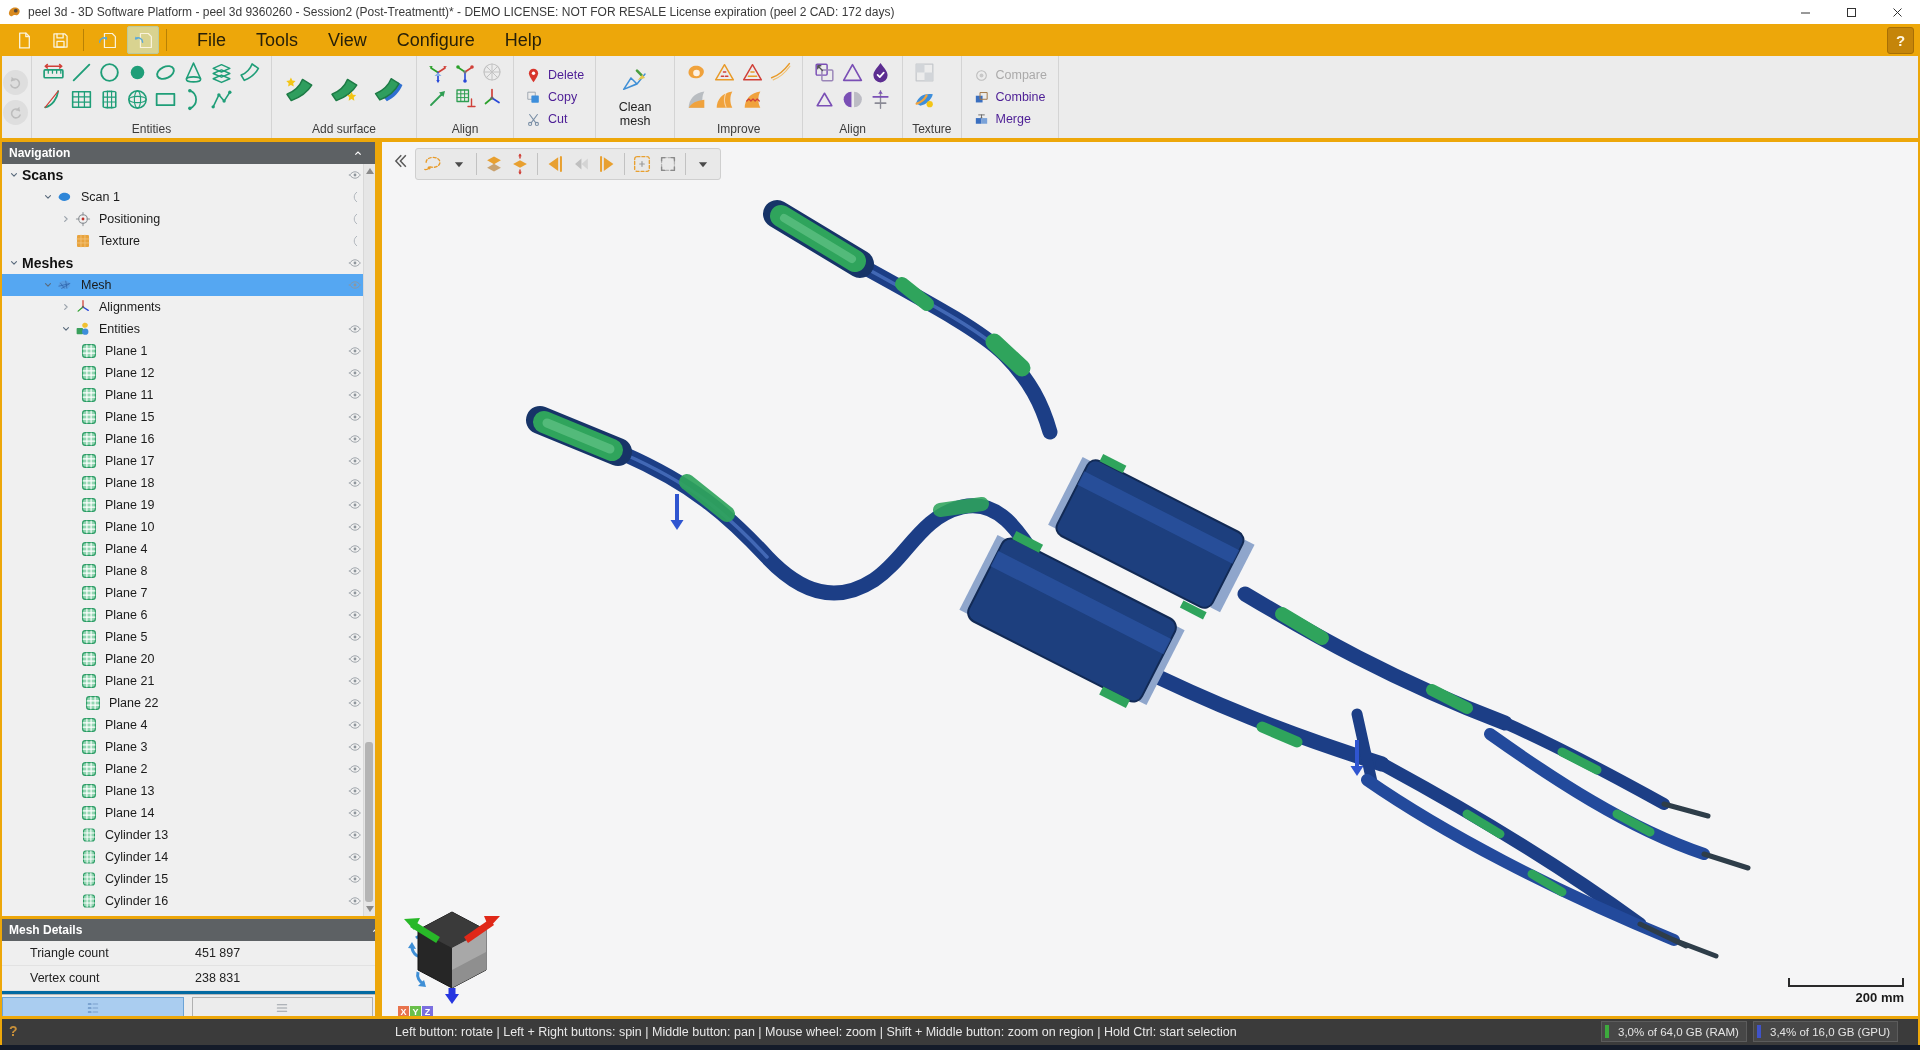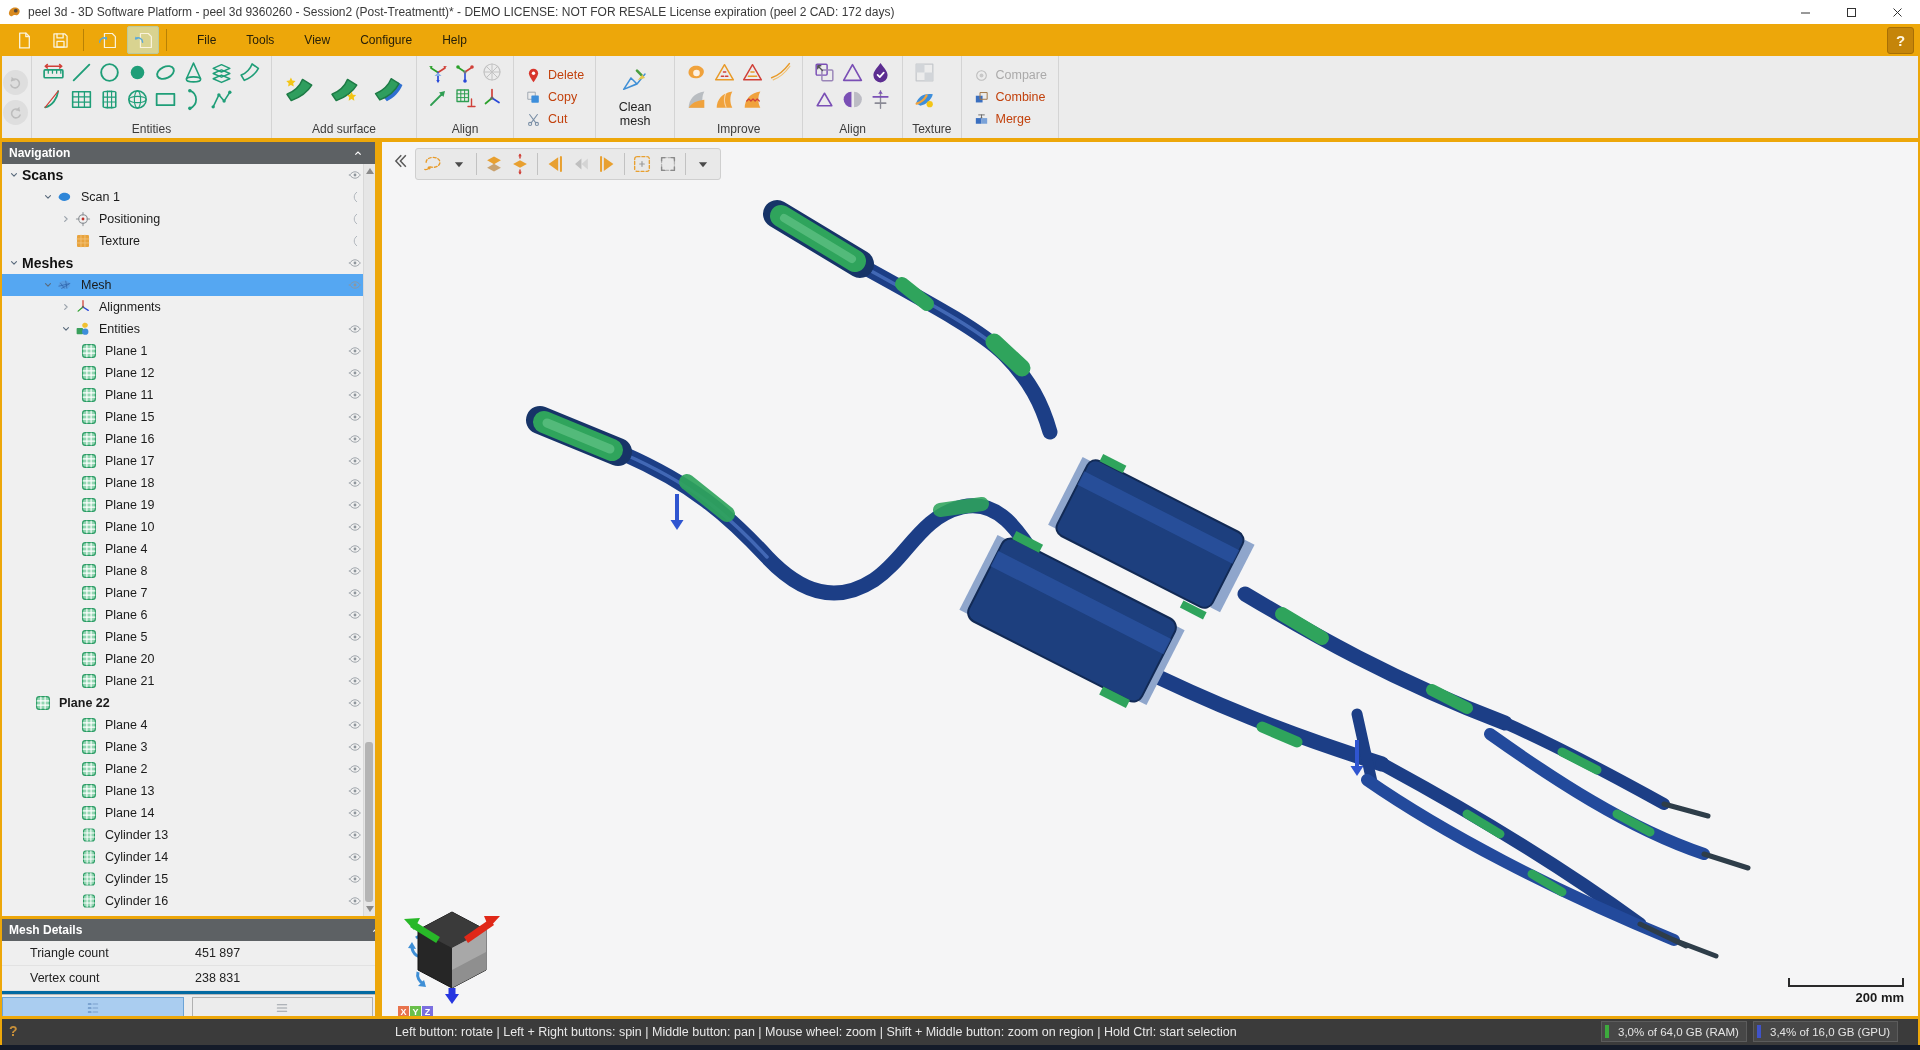--- a/index.html
+++ b/index.html
@@ -13,38 +13,38 @@
   #wctrls{margin-left:auto;display:flex;height:24px;}
   .wbtn{width:46px;height:24px;display:flex;align-items:center;justify-content:center;}
   .wbtn svg{width:11px;height:11px;}
   
   #menubar{position:absolute;top:24px;left:0;right:0;height:32px;background:#eda70a;display:flex;align-items:center;z-index:39;}
   .qabtn{width:30px;height:26px;margin:0 2px;display:flex;align-items:center;justify-content:center;border:1px solid transparent;border-radius:2px;}
   .qabtn svg{width:21px;height:21px;}
   .qabtn.qa-active{background:rgba(210,225,190,.75);border-color:#b9c9a0;}
   .osep{width:1px;height:22px;background:rgba(120,85,0,.45);margin:0 5px;}
   #menus{display:flex;align-items:center;margin-left:10px;}
-  .mitem{padding:0 15px;font-size:12px;color:#27200a;height:32px;display:flex;align-items:center;}
+  .mitem{padding:0 15px;font-size:18px;color:#27200a;height:32px;display:flex;align-items:center;}
   #helpbadge{margin-left:auto;margin-right:6px;width:25px;height:25px;background:#c5850a;border-radius:3px;
              color:#fff7e2;font-weight:bold;font-size:15px;display:flex;align-items:center;justify-content:center;border:1px solid #a76f05;}
   
   #toolbar{position:absolute;top:56px;left:0;right:0;height:82px;background:#ececec;display:flex;align-items:stretch;z-index:38;}
   .urcol{display:flex;flex-direction:column;justify-content:center;gap:5px;padding:0 3px;border-right:1px solid #d4d4d4;}
   .urbtn{width:25px;height:25px;border-radius:50%;background:#dedede;display:flex;align-items:center;justify-content:center;}
   .urbtn svg{width:17px;height:17px;}
   .tg{display:flex;flex-direction:column;justify-content:space-between;padding:4px 9px 2px;border-right:1px solid #d4d4d4;}
   .tg .rows{display:flex;flex-direction:column;gap:2px;}
   .irow{display:flex;gap:3px;align-items:center;}
   .ib{display:flex;align-items:center;justify-content:center;}
   .ib svg{width:100%;height:100%;}
   .ib.s25{width:25px;height:25px;} .ib.s34{width:36px;height:34px;}
   .ib.s24{width:24px;height:24px;} .ib.s16{width:17px;height:17px;} .ib.s32{width:34px;height:32px;}
   .tlabel{font-size:12px;color:#3c3c3c;text-align:center;padding-top:2px;}
   .stack{display:flex;flex-direction:column;justify-content:center;gap:3px;padding:0 11px;border-right:1px solid #d4d4d4;}
-  .sbtn{display:flex;align-items:center;gap:6px;font-size:12.5px;color:#c2410c;height:19px;}
+  .sbtn{display:flex;align-items:center;gap:6px;font-size:12.5px;color:#4c1d95;height:19px;}
   .sbtn.disabled{color:#abaaaa;}
   .bigbtn{display:flex;flex-direction:column;align-items:center;justify-content:center;gap:2px;padding:0 10px;border-right:1px solid #d4d4d4;
           font-size:12.5px;color:#222;text-align:center;line-height:1.15;width:58px;}
   #orangeline{position:absolute;top:138px;left:0;right:0;height:4px;background:#eda70a;z-index:37;}
   
   #content{position:absolute;top:142px;left:0;right:0;height:877px;}
   #content::after{content:"";position:absolute;left:0;right:0;bottom:0;height:3px;background:#eda70a;z-index:30;}
   #leftedge{position:absolute;left:0;top:24px;height:1021px;width:2px;background:#eda70a;z-index:41;}
   #rightedge{position:absolute;right:0;top:24px;height:1021px;width:2px;background:#eda70a;z-index:41;}
   
@@ -952,21 +952,21 @@
             </svg>
           </span>
           <span class="tlab">Plane 21</span>
           <span class="teye">
             <svg viewBox="0 0 24 24" fill="none" stroke-linecap="round" stroke-linejoin="round">
               <path d="M4 12c2.5-3.2 5.2-4.8 8-4.8S17.5 8.8 20 12c-2.5 3.2-5.2 4.8-8 4.8S6.5 15.2 4 12Z" stroke="#8f969c" stroke-width="1.3"></path>
               <circle cx="12" cy="12" r="2.1" fill="#8f969c"></circle>
             </svg>
           </span>
         </div>
-        <div class="trow" style="padding-left: 34px; font-weight: bold;">
+        <div class="trow" style="padding-left: 84px;">
           <span class="ticon">
             <svg viewBox="0 0 24 24" fill="none" stroke-linecap="round" stroke-linejoin="round">
               <rect x="3.5" y="3.5" width="17" height="17" rx="3.5" fill="#93d6b2" stroke="#279b62" stroke-width="1.5"></rect>
               <path d="M9.2 4.2v15.6M14.8 4.2v15.6M4.2 9.2h15.6M4.2 14.8h15.6" stroke="#fff" stroke-width="1.5"></path>
             </svg>
           </span>
           <span class="tlab">Plane 22</span>
           <span class="teye">
             <svg viewBox="0 0 24 24" fill="none" stroke-linecap="round" stroke-linejoin="round">
               <path d="M4 12c2.5-3.2 5.2-4.8 8-4.8S17.5 8.8 20 12c-2.5 3.2-5.2 4.8-8 4.8S6.5 15.2 4 12Z" stroke="#8f969c" stroke-width="1.3"></path>

